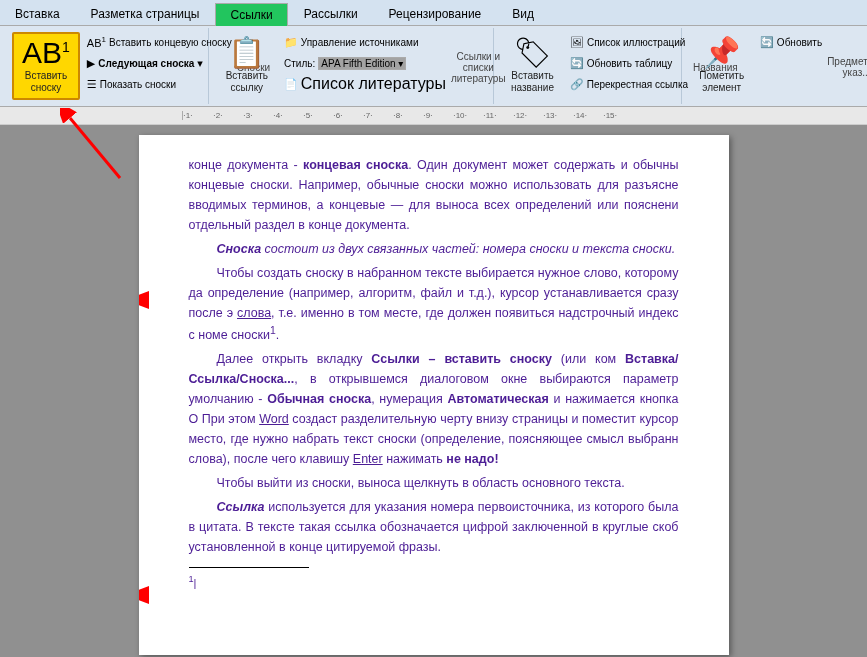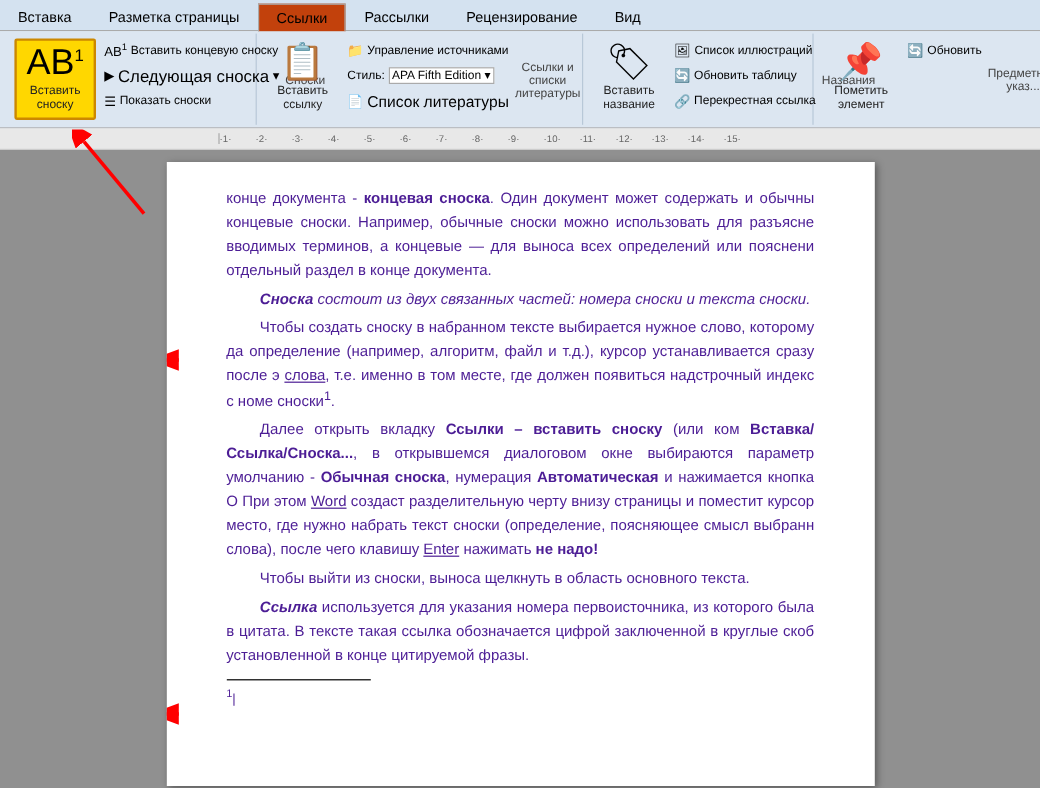--- a/index.html
+++ b/index.html
@@ -4,21 +4,21 @@
   <style>
     * { margin: 0; padding: 0; box-sizing: border-box; }
     body { font-family: 'Segoe UI', Arial, sans-serif; background: #f0f0f0; width: 867px; height: 657px; overflow: hidden; font-size: 12px; }
 
     
     .ribbon { background: #dce6f1; border-bottom: 1px solid #aaa; }
 
     
     .ribbon-tabs { display: flex; background: #d4e2f0; border-bottom: 1px solid #aaa; height: 26px; align-items: flex-end; }
     .ribbon-tab { padding: 4px 14px; font-size: 12px; cursor: pointer; border: 1px solid transparent; border-bottom: none; margin-right: 1px; }
-    .ribbon-tab.active { background: #c2410c; border-color: #aaa; border-bottom-color: #dce6f1; font-weight: normal; position: relative; top: 1px; }
+    .ribbon-tab.active { background: #22c55e; border-color: #aaa; border-bottom-color: #dce6f1; font-weight: normal; position: relative; top: 1px; }
 
     
     .ribbon-content { display: flex; align-items: stretch; padding: 2px 4px; background: #dce6f1; height: 80px; }
 
     .ribbon-group { display: flex; flex-direction: row; align-items: center; border-right: 1px solid #b8c8d8; padding: 4px 8px; min-width: 60px; }
     .ribbon-group-items { display: flex; align-items: flex-start; flex: 1; gap: 2px; }
     .ribbon-group-label { font-size: 10px; color: #444; margin-top: 2px; text-align: center; }
 
     .ribbon-btn-large { display: flex; flex-direction: column; align-items: center; justify-content: center; cursor: pointer; padding: 4px 8px; border: 1px solid transparent; border-radius: 2px; text-align: center; min-width: 50px; height: 68px; }
     .ribbon-btn-large .btn-icon-lg { font-size: 30px; line-height: 1; }
@@ -68,21 +68,21 @@
           <div class="btn-icon-lg">AB<sup style="font-size:14px;">1</sup></div>
           <div class="btn-label-lg" style="font-size:10px;">Вставить<br>сноску</div>
         </div>
         <div class="ribbon-small-btns">
           <div class="ribbon-small-btn">
             <span style="font-size:11px;">AB<sup style="font-size:8px;">1</sup></span>
             <span style="font-size:10px;">Вставить концевую сноску</span>
           </div>
           <div class="ribbon-small-btn">
             <span>▶</span>
-            <span style="font-size:14px;">Следующая сноска</span>
+            <span style="font-size:10px;font-weight:bold;">Следующая сноска</span>
             <span>▾</span>
           </div>
           <div class="ribbon-small-btn">
             <span>☰</span>
             <span style="font-size:10px;">Показать сноски</span>
           </div>
         </div>
       </div>
       <div class="ribbon-group-label">Сноски</div>
     </div>
@@ -93,25 +93,25 @@
           <div class="btn-icon-lg">📋</div>
           <div class="btn-label-lg">Вставить<br>ссылку</div>
         </div>
         <div class="ribbon-small-btns">
           <div class="ribbon-small-btn">
             <span>📁</span>
             <span style="font-size:10px;">Управление источниками</span>
           </div>
           <div class="ribbon-small-btn">
             <span style="font-size:10px;">Стиль: </span>
-            <span style="font-size:10px; border: 1px solid #aaa; padding: 0 2px; background:#ffffff;">APA Fifth Edition ▾</span>
+            <span style="font-size:10px; border: 1px solid #aaa; padding: 0 2px; background:#a3a3a3;">APA Fifth Edition ▾</span>
           </div>
           <div class="ribbon-small-btn">
             <span>📄</span>
-            <span style="font-size:13px;">Список литературы</span>
+            <span style="font-size:16px;">Список литературы</span>
           </div>
         </div>
       </div>
       <div class="ribbon-group-label">Ссылки и списки литературы</div>
     </div>
 
     <div class="ribbon-group">
       <div class="ribbon-group-items">
         <div class="ribbon-btn-large">
           <div class="btn-icon-lg">🏷</div>

